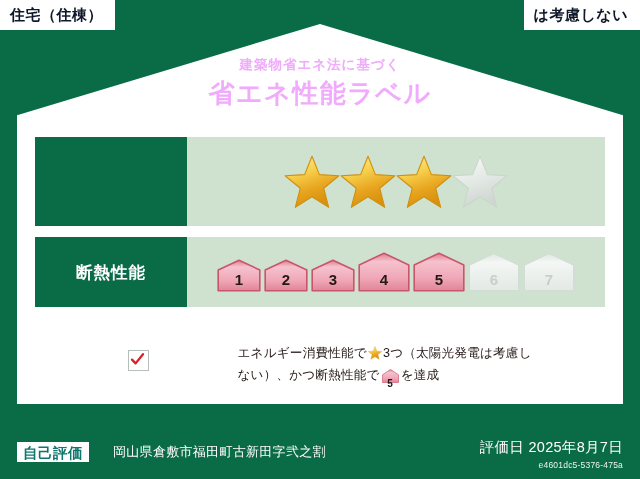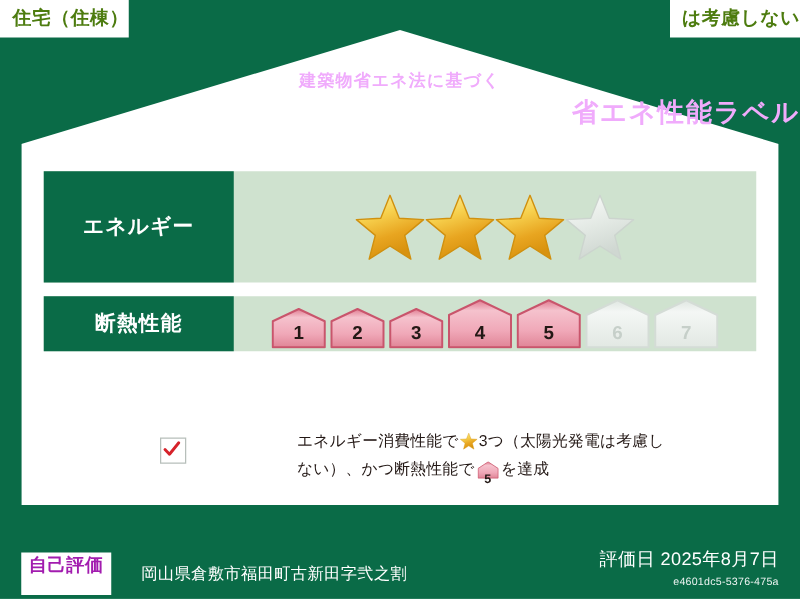--- a/index.html
+++ b/index.html
@@ -31,25 +31,25 @@
     height: 380px;
     background: #ffffff;
     clip-path: polygon(0% 24%, 50% 0%, 100% 24%, 100% 100%, 0% 100%);
   }
 
   
   .corner-tag {
     position: absolute;
     top: 0;
     background: #ffffff;
-    color: #4d7c0f;
+    color: #0f172a;
     font-weight: bold;
     font-size: 15px;
     letter-spacing: .5px;
-    padding: 7px 0 8px 10px;
+    padding: 7px 12px 8px 10px;
     line-height: 1;
     white-space: nowrap;
   }
   .corner-tag.left  { left: 0; }
   .corner-tag.right { right: 0; }
 
   
   .title-block {
     position: absolute;
     left: 0;
@@ -58,26 +58,25 @@
     text-align: center;
     color: #f0abfc;
   }
   .title-small {
     font-size: 13.5px;
     font-weight: bold;
     letter-spacing: 1px;
     line-height: 1.2;
   }
   .title-big {
-    font-size: 21px;
+    font-size: 26px;
     font-weight: bold;
     letter-spacing: 1.5px;
     margin-top: 6px;
     line-height: 1.15;
-    text-align: right;
   }
 
   
   .rows {
     position: absolute;
     left: 35px;
     top: 137px;
     width: 570px;
   }
   .perf-row {
@@ -101,21 +100,21 @@
     line-height: 1.35;
     text-align: center;
   }
   .perf-row .row-body {
     flex: 1 1 auto;
     display: flex;
     align-items: center;
     justify-content: center;
   }
   .row-energy { height: 89px; }
-  .row-insul  { height: 44px; }
+  .row-insul  { height: 70px; }
 
   
   .stars {
     display: flex;
     align-items: center;
     gap: 0px;
   }
   .star {
     width: 56px;
     height: 54px;
@@ -203,25 +202,25 @@
   }
   .footer-left {
     position: absolute;
     left: 17px;
     top: 34px;
     display: flex;
     align-items: center;
   }
   .self-eval {
     background: #ffffff;
-    color: #a21caf;
+    color: #0f766e;
     font-weight: bold;
     font-size: 14.5px;
     letter-spacing: .5px;
-    padding: 4px 6px 15px 6px;
+    padding: 4px 6px 1px 6px;
     line-height: 1;
     white-space: nowrap;
   }
   .address {
     font-size: 13px;
     margin-left: 24px;
     letter-spacing: .3px;
     white-space: nowrap;
   }
   .footer-right {
@@ -288,21 +287,20 @@
 
   <div class="title-block">
     <div class="title-small">建築物省エネ法に基づく</div>
     <div class="title-big">省エネ性能ラベル</div>
   </div>
 
   <div class="rows">
 
     <div class="perf-row row-energy">
       <div class="row-label">
-        <span>エネルギー</span>
       </div>
       <div class="row-body">
         <div class="stars" id="stars-container">
             <svg class="star" viewBox="0 0 50 48">
               <path d="M25 1 L31.6 17.4 L49 18.4 L35.5 29.6 L39.9 46.6 L25 37.2 L10.1 46.6 L14.5 29.6 L1 18.4 L18.4 17.4 Z" fill="url(#goldGrad)" stroke="#d0900f" stroke-width="1" stroke-linejoin="round"></path>
             </svg>
             <svg class="star" viewBox="0 0 50 48">
               <path d="M25 1 L31.6 17.4 L49 18.4 L35.5 29.6 L39.9 46.6 L25 37.2 L10.1 46.6 L14.5 29.6 L1 18.4 L18.4 17.4 Z" fill="url(#goldGrad)" stroke="#d0900f" stroke-width="1" stroke-linejoin="round"></path>
             </svg>
             <svg class="star" viewBox="0 0 50 48">

